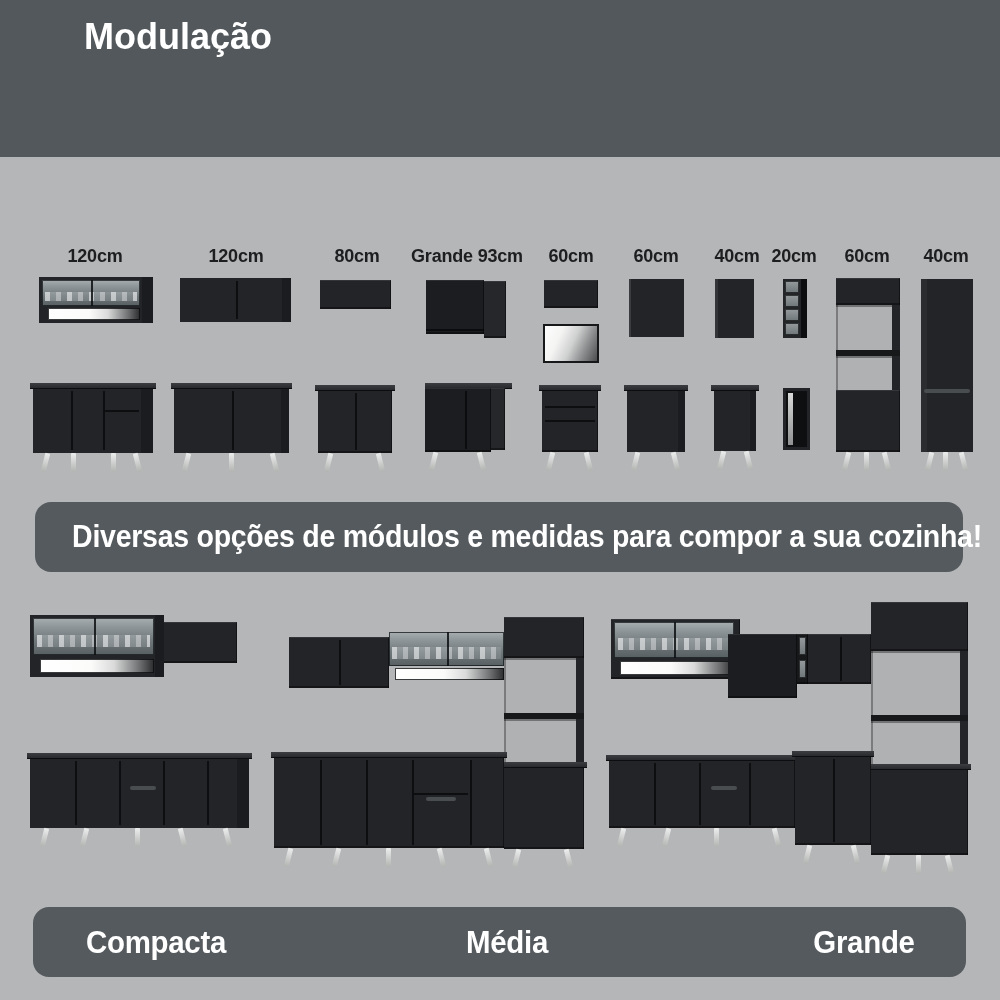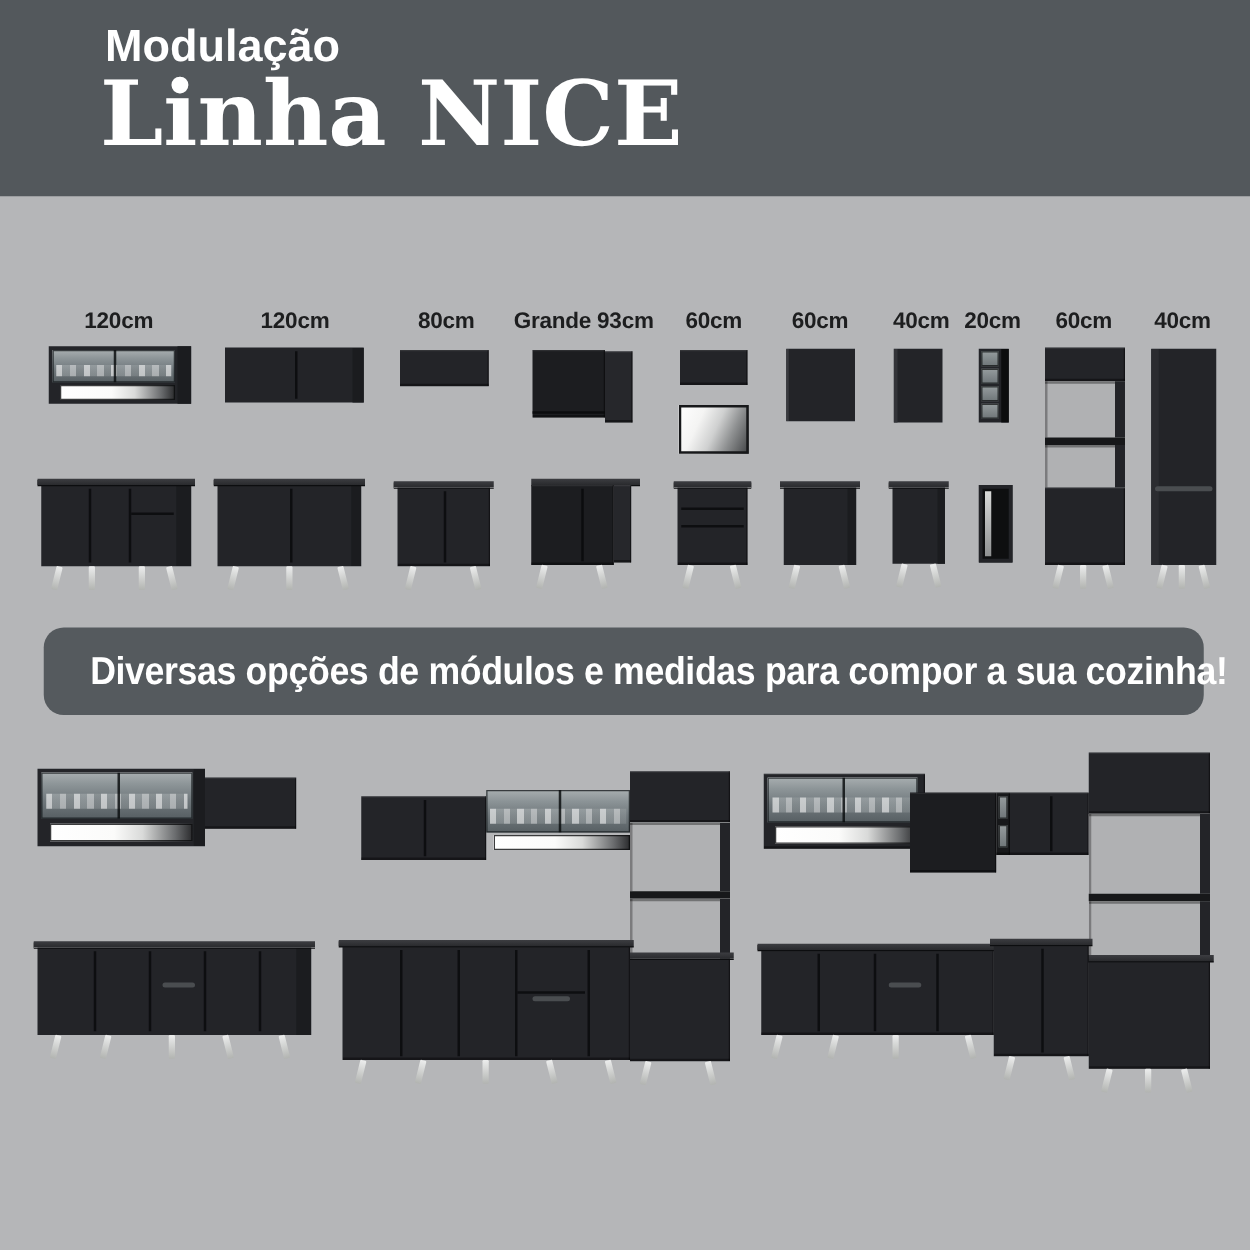--- a/index.html
+++ b/index.html
@@ -50,21 +50,20 @@
   .bartext{position:absolute;top:50%;transform:translate(-50%,-50%) scaleX(.92);
            font-weight:bold;font-size:32px;letter-spacing:-.3px;color:#fff;}
 </style>
 </head>
 <body>
 
 <div class="canvas">
 
   <header class="hdr">
     <div class="kicker">Modulação</div>
-    <div class="title">Linha NICE</div>
   </header>
 
   <div class="layer">
 
     <div class="mlabel" style="left:25px">120cm</div>
     <div class="mlabel" style="left:166px">120cm</div>
     <div class="mlabel" style="left:287px">80cm</div>
     <div class="mlabel" style="left:397px">Grande 93cm</div>
     <div class="mlabel" style="left:501px">60cm</div>
     <div class="mlabel" style="left:586px">60cm</div>
@@ -295,14 +294,19 @@
       </div>
       <div class="cab" style="left:795px;top:756px;width:76px;height:89px">
         <div class="ctop"></div>
         <div class="vseam" style="left:50%"></div>
         <i class="leg ll" style="left:10px"></i>
         <i class="leg rl" style="left:58px"></i>
       </div>
     </div>
   </div>
 
+  <div class="pill" style="left:33px;top:907px;width:933px;height:70px">
+    <span class="bartext" style="left:123px">Compacta</span>
+    <span class="bartext" style="left:474px">Média</span>
+    <span class="bartext" style="left:831px">Grande</span>
+  </div>
 
 </div>
 
 </body></html>

